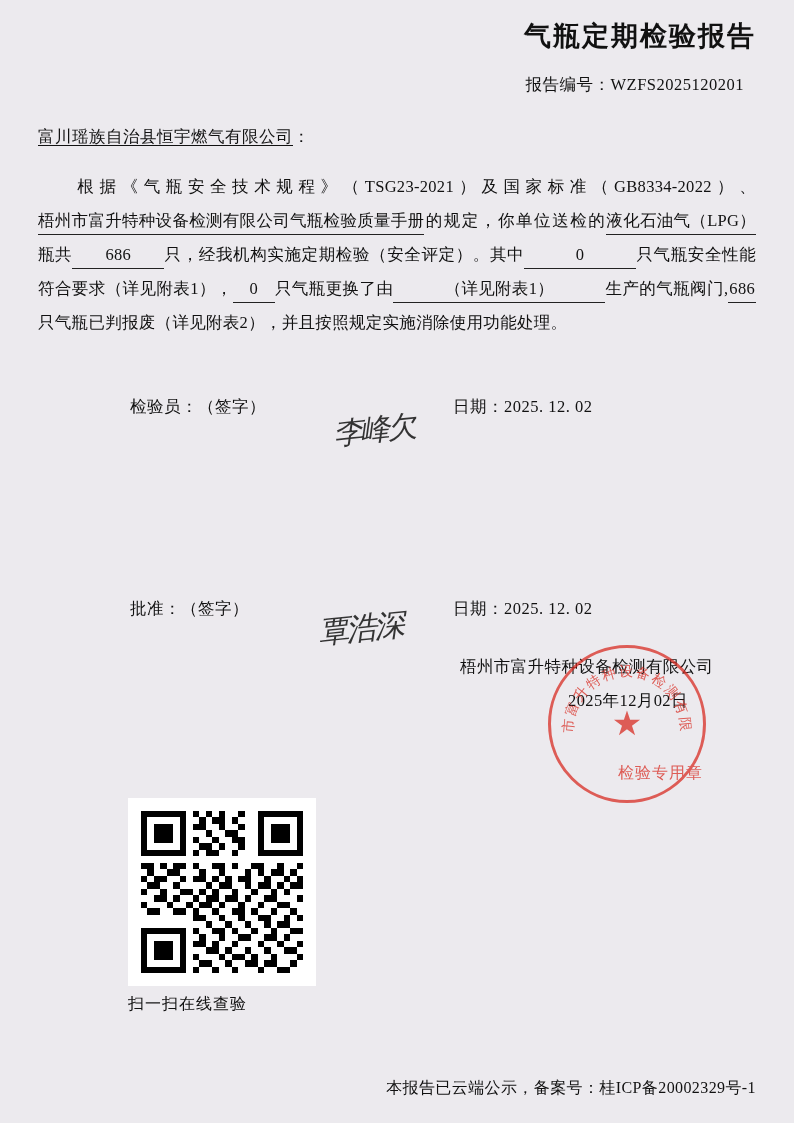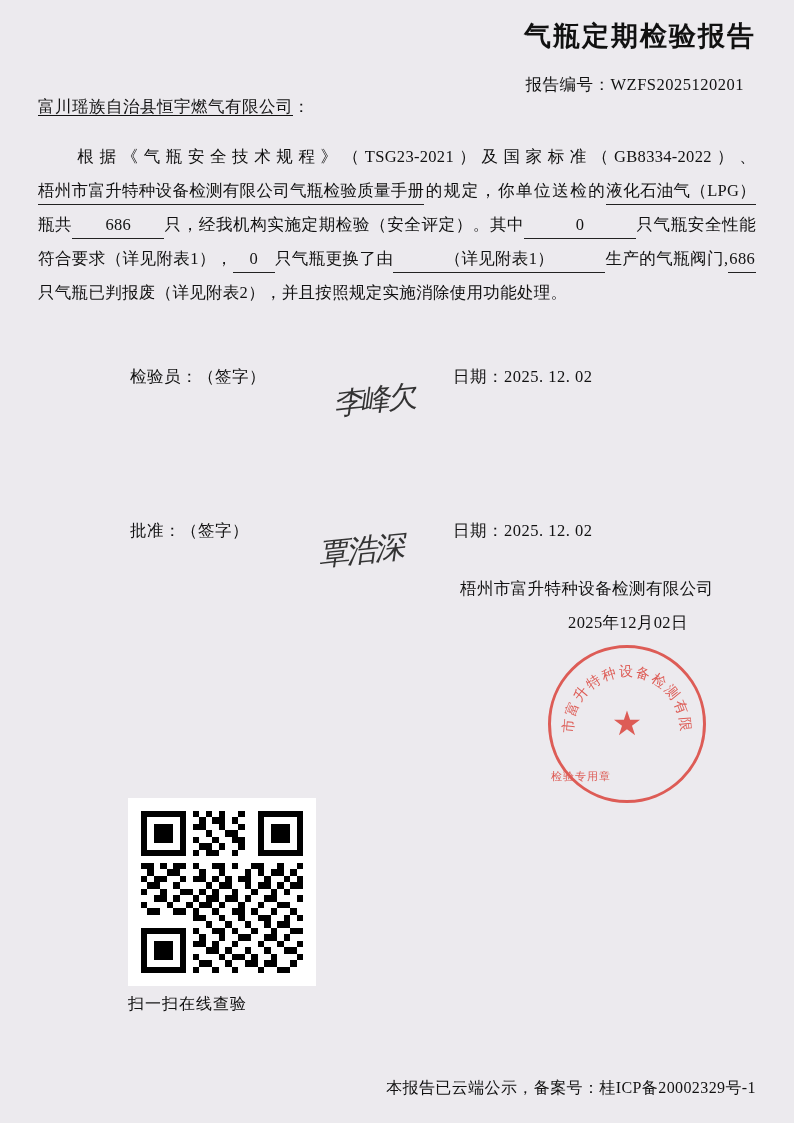--- a/index.html
+++ b/index.html
@@ -32,20 +32,21 @@
     margin: 0;
   }
   .report-no {
     text-align: right;
     font-size: 16.5px;
     margin-top: 20px;
     padding-right: 12px;
     letter-spacing: 0.5px;
   }
   .addressee {
+    margin-top: 30px;
     font-size: 16.5px;
     letter-spacing: 0.5px;
   }
   .addressee .u {
     text-decoration: underline;
     text-underline-offset: 3px;
   }
   .body-text {
     margin-top: 22px;
     font-size: 16.5px;
@@ -96,21 +97,21 @@
     font-size: 30px;
     color: #1a1a1a;
     transform: rotate(-6deg);
     letter-spacing: -3px;
     white-space: nowrap;
     opacity: 0.88;
   }
   .sign1-script { left: 295px; top: 14px; }
   .sign2-script { left: 280px; top: 10px; font-size: 31px; }
   .approve-block {
-    margin-top: 34px;
+    margin-top: 82px;
     position: relative;
     height: 130px;
   }
   .company-line {
     position: absolute;
     left: 422px;
     top: 58px;
     font-size: 16.5px;
     letter-spacing: 0.4px;
   }
@@ -140,23 +141,23 @@
     transform: translate(-50%, -50%);
     color: #d8261c;
     font-size: 34px;
     line-height: 1;
   }
   .seal .seal-bottom {
     position: absolute;
     left: 0;
     right: 0;
     bottom: 16px;
-    text-align: left;
+    text-align: right;
     color: #d8261c;
-    font-size: 11px;
+    font-size: 16px;
     font-family: "Liberation Sans", "DejaVu Sans", sans-serif;
     letter-spacing: 1px;
   }
   .seal .arc {
     position: absolute;
     left: 0;
     top: 0;
     width: 152px;
     height: 152px;
   }

